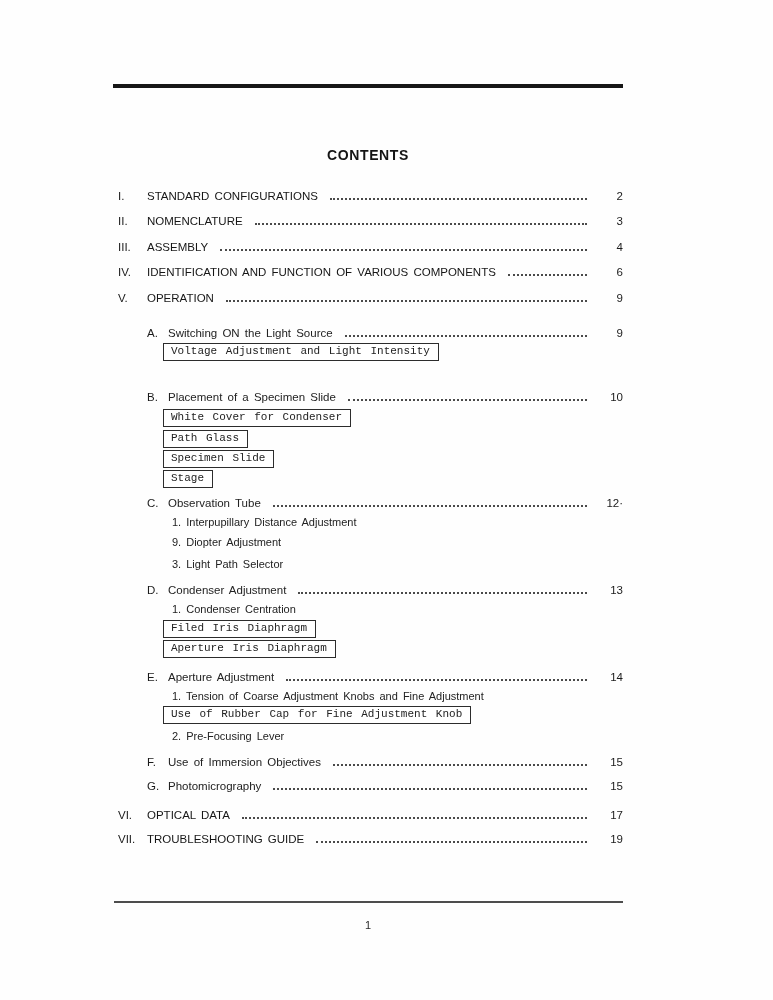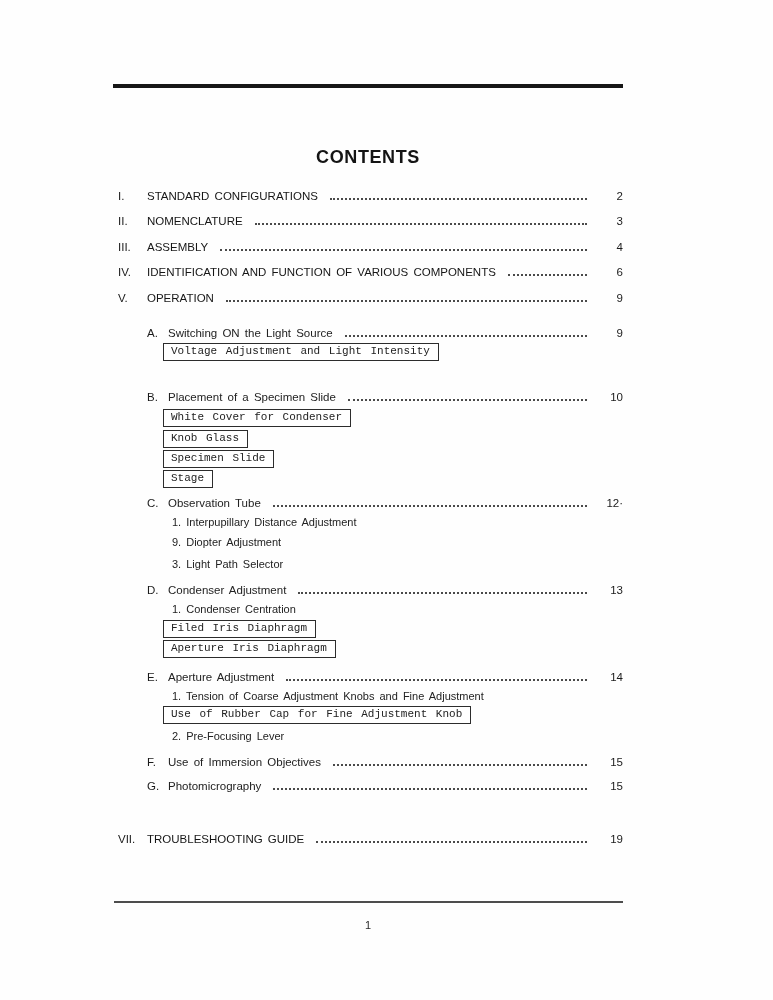--- a/index.html
+++ b/index.html
@@ -24,21 +24,21 @@
     position: absolute; left: 114px; top: 901px;
     width: 509px; height: 2px; background: #4d4d4d;
   }
   .content {
     position: absolute; left: 113px; top: 0;
     width: 510px; height: 1000px;
   }
   .heading {
     position: absolute; left: 0; width: 100%;
     text-align: center;
-    font-size: 18px; font-weight: bold;
+    font-size: 14px; font-weight: bold;
     letter-spacing: 0.6px;
     color: #141414;
   }
   .row {
     position: absolute; left: 0; right: 0;
     display: flex; align-items: baseline;
     height: 14px; line-height: 14px;
     white-space: nowrap;
   }
   .row.main { padding-left: 5px; font-size: 11.5px; word-spacing: 2px; }
@@ -133,21 +133,21 @@
     <div class="row sub" style="top:390px">
       <span class="letter">B.</span>
       <span class="title">Placement of a Specimen Slide</span>
       <span class="leader"></span>
       <span class="pageno">10</span>
     </div>
     <div class="boxline" style="top:407px">
       <span class="box">White Cover for Condenser</span>
     </div>
     <div class="boxline" style="top:428px">
-      <span class="box">Knob Glass</span>
+      <span class="box">Path Glass</span>
     </div>
     <div class="boxline" style="top:448px">
       <span class="box">Specimen Slide</span>
     </div>
     <div class="boxline" style="top:468px">
       <span class="box">Stage</span>
     </div>
 
     <div class="row sub" style="top:496px">
       <span class="letter">C.</span>
@@ -191,20 +191,26 @@
       <span class="leader"></span>
       <span class="pageno">15</span>
     </div>
     <div class="row sub" style="top:779px">
       <span class="letter">G.</span>
       <span class="title">Photomicrography</span>
       <span class="leader"></span>
       <span class="pageno">15</span>
     </div>
 
+    <div class="row main" style="top:808px">
+      <span class="num">VI.</span>
+      <span class="title">OPTICAL DATA</span>
+      <span class="leader"></span>
+      <span class="pageno">17</span>
+    </div>
     <div class="row main" style="top:832px">
       <span class="num">VII.</span>
       <span class="title">TROUBLESHOOTING GUIDE</span>
       <span class="leader"></span>
       <span class="pageno">19</span>
     </div>
 
     <div class="folio" style="top:919px">1</div>
   </div>
 

